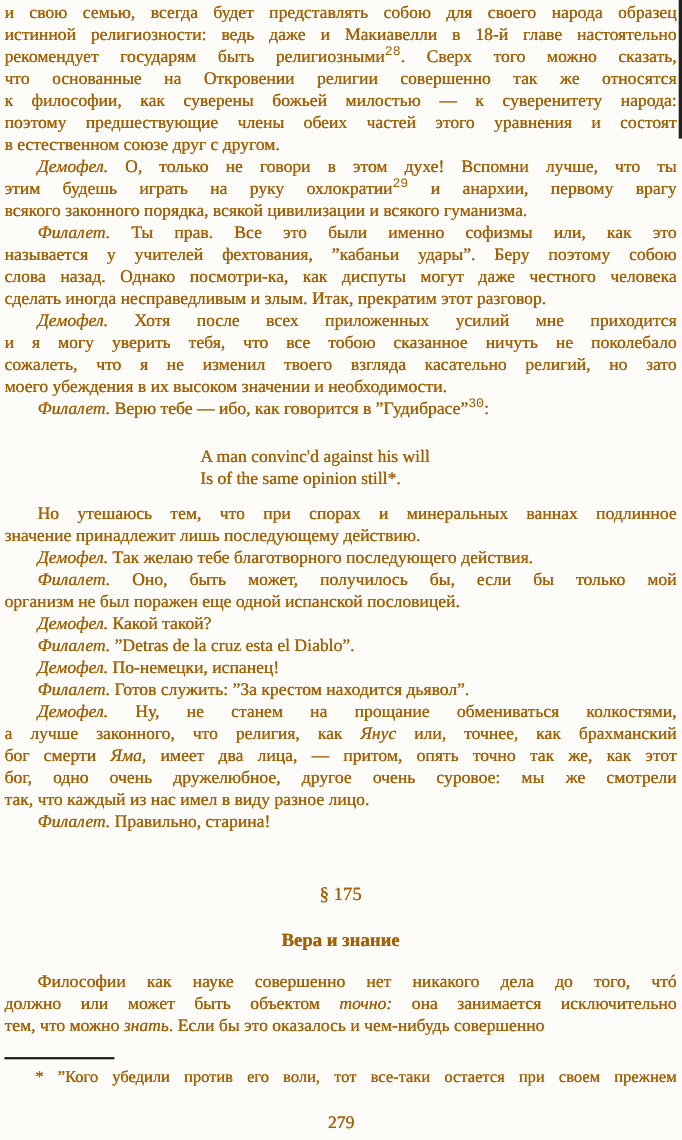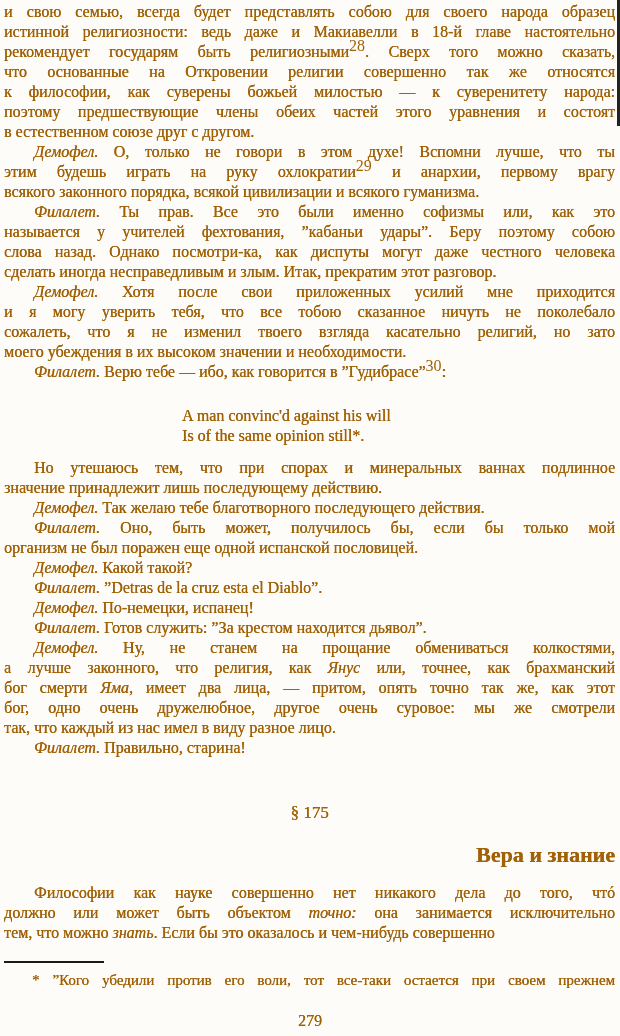--- a/index.html
+++ b/index.html
@@ -20,40 +20,41 @@
   .para{margin:0;}
   .line{
     text-align:justify;
     text-align-last:justify;
     white-space:normal;
   }
   .line.last{text-align-last:left;}
   .line.first{text-indent:30px;}
   .it{font-style:italic;}
   sup.noteref{
-    font-size:16px;
+    font-size:12px;
     line-height:0;
     vertical-align:super;
     text-shadow:none;
+    font-family:Liberation Mono, monospace;
   }
   .verse{
     margin:24px 0 12px 0;
     padding-left:178px;
   }
   .verse .vline{text-align:center;text-align-last:left;}
   .section-heading{
     margin-top:45px;
     text-align:center;
     font-size:17px;
   }
   .section-title{
     margin-top:21px;
-    text-align:right;
+    text-align:center;
     font-weight:bold;
-    font-size:22px;
+    font-size:17px;
     line-height:22px;
   }
   .after-title{margin-top:17px;}
   .footnote{
     margin-top:18px;
     font-size:15px;
     line-height:19px;
   }
   .footnote-rule{
     width:100px;height:0;
@@ -94,21 +95,21 @@
         <div class="line"><span>этим будешь играть на руку охлократии</span><sup class="noteref">29</sup><span> и анархии, первому врагу</span></div>
         <div class="line last"><span>всякого законного порядка, всякой цивилизации и всякого гуманизма.</span></div>
       </div>
       <div class="para">
         <div class="line first"><span class="it">Филалет.</span><span> Ты прав. Все это были именно софизмы или, как это</span></div>
         <div class="line"><span>называется у учителей фехтования, ”кабаньи удары”. Беру поэтому собою</span></div>
         <div class="line"><span>слова назад. Однако посмотри-ка, как диспуты могут даже честного человека</span></div>
         <div class="line last"><span>сделать иногда несправедливым и злым. Итак, прекратим этот разговор.</span></div>
       </div>
       <div class="para">
-        <div class="line first"><span class="it">Демофел.</span><span> Хотя после свои приложенных усилий мне приходится</span></div>
+        <div class="line first"><span class="it">Демофел.</span><span> Хотя после всех приложенных усилий мне приходится</span></div>
         <div class="line"><span>и я могу уверить тебя, что все тобою сказанное ничуть не поколебало</span></div>
         <div class="line"><span>сожалеть, что я не изменил твоего взгляда касательно религий, но зато</span></div>
         <div class="line last"><span>моего убеждения в их высоком значении и необходимости.</span></div>
       </div>
       <div class="para">
         <div class="line first last"><span class="it">Филалет.</span><span> Верю тебе — ибо, как говорится в ”Гудибрасе”</span><sup class="noteref">30</sup><span>:</span></div>
       </div>
       <div class="verse">
         <div class="vline">A man convinc'd against his will</div>
         <div class="vline">Is of the same opinion still*.</div>

